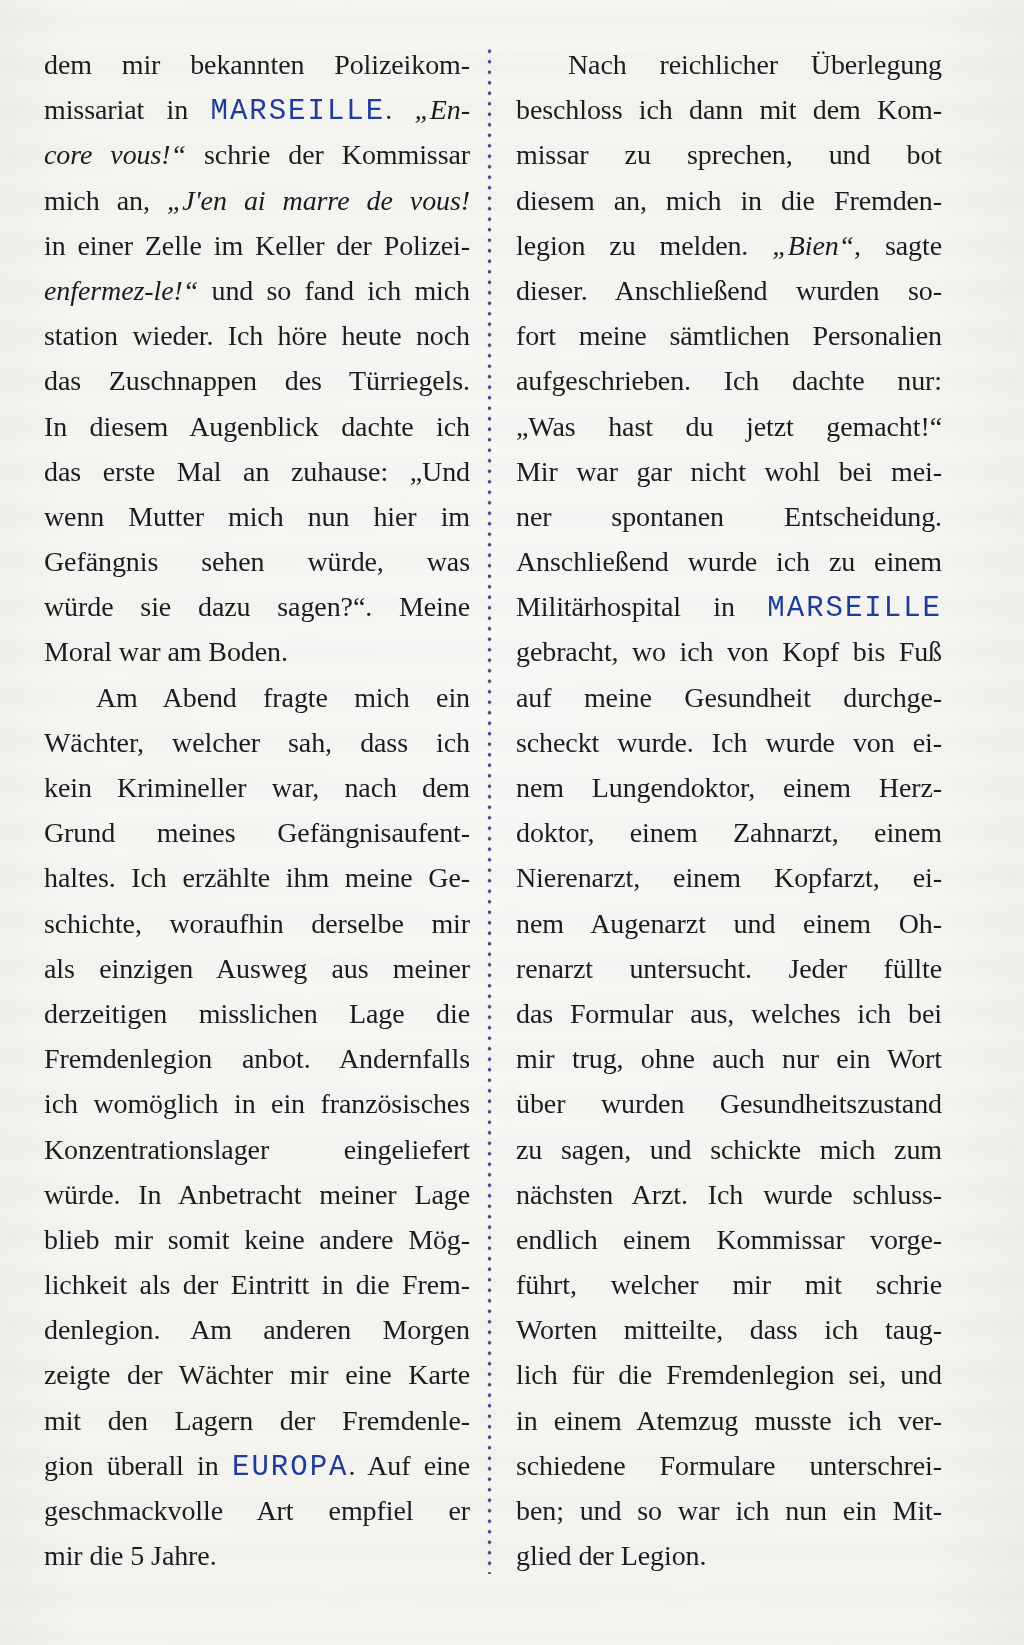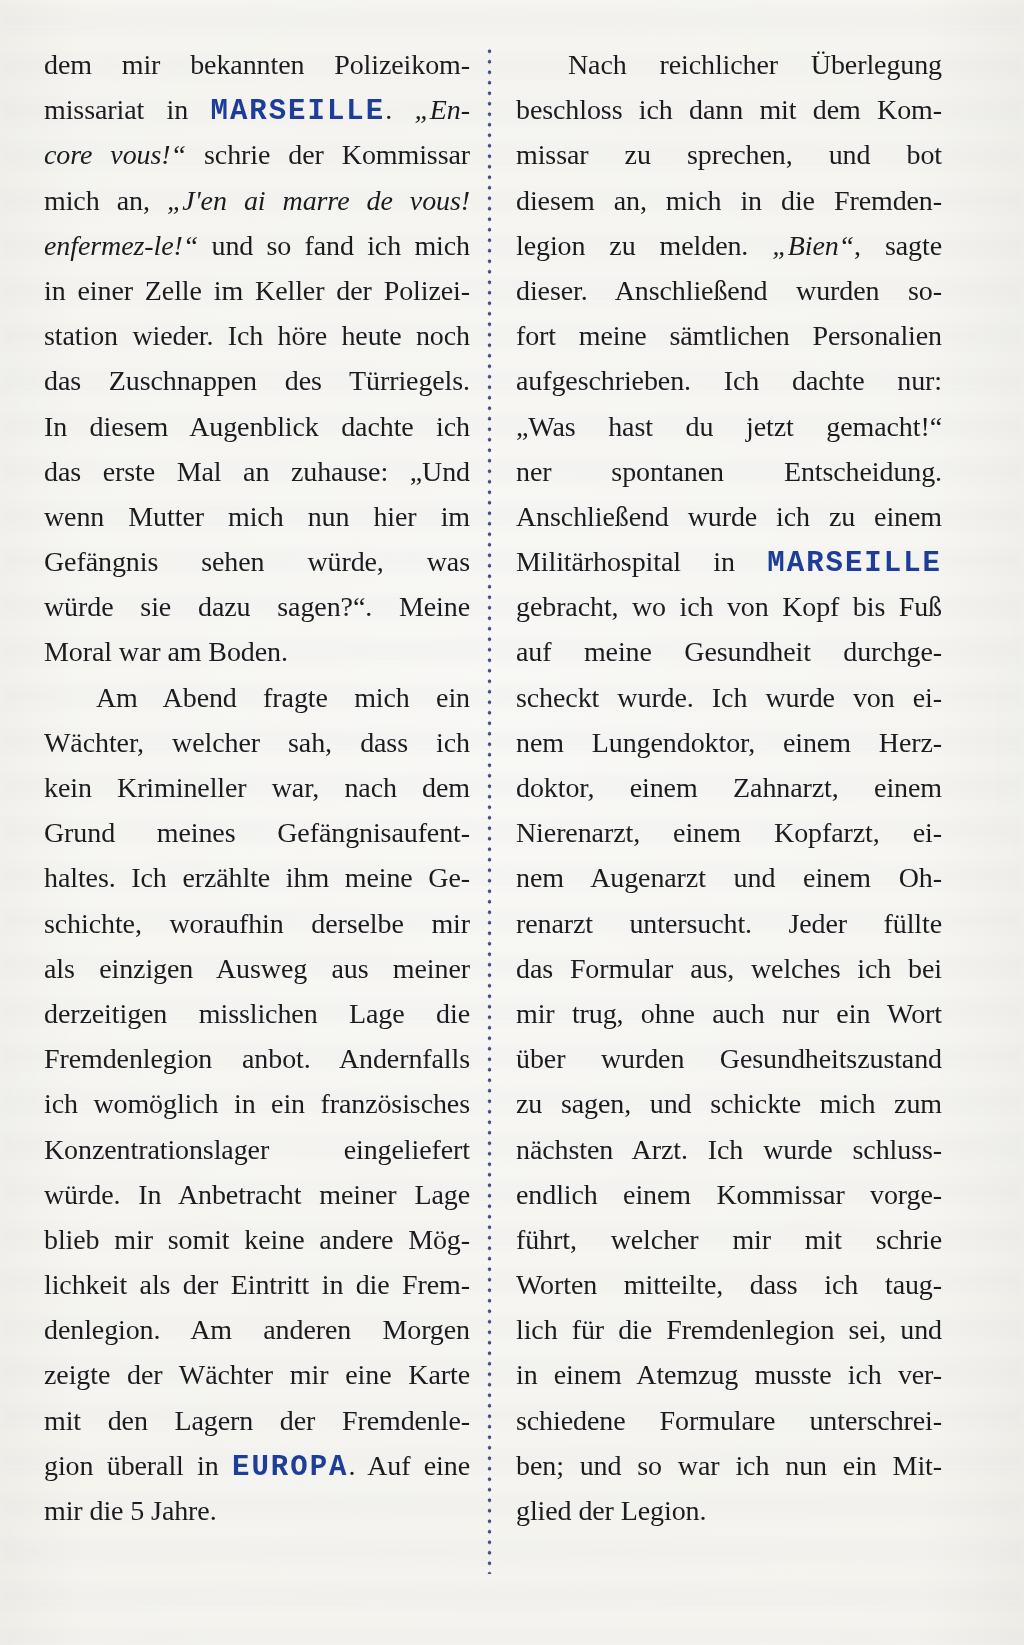--- a/index.html
+++ b/index.html
@@ -43,21 +43,21 @@
     text-align-last: justify;
     overflow: hidden;
     white-space: normal;
     letter-spacing: -0.1px;
   }
   .line.par-end { text-align-last: left; }
   .line.indent  { padding-left: 52px; }
   .seg-i { font-style: italic; margin-top: 15px; }
   .seg-loc {
     font-family: "Liberation Mono", "DejaVu Sans Mono", monospace;
-    font-weight: bold;
+    font-weight: normal;
     font-style: normal;
     font-size: 29px;
     letter-spacing: 2px;
     color: #1e3d99;
     white-space: nowrap;
   }
   .divider {
     position: absolute;
     top: 46px;
     left: 487px;
@@ -72,22 +72,22 @@
 <body>
 
 <div class="page">
   <div class="bleed"></div>
 
   <div class="column left">
       <div class="line"><span>dem mir bekannten Polizeikom-</span></div>
       <div class="line"><span>missariat in </span><span class="seg-loc">MARSEILLE</span><span>. </span><span class="seg-i">„En-</span></div>
       <div class="line"><span class="seg-i">core vous!“</span><span> schrie der Kommissar</span></div>
       <div class="line"><span>mich an, </span><span class="seg-i">„J'en ai marre de vous! Allez,</span></div>
+      <div class="line"><span>in einer Zelle im Keller der Polizei-</span></div>
       <div class="line"><span class="seg-i">enfermez-le!“</span><span> und so fand ich mich</span></div>
-      <div class="line"><span>in einer Zelle im Keller der Polizei-</span></div>
       <div class="line"><span>station wieder. Ich höre heute noch</span></div>
       <div class="line"><span>das Zuschnappen des Türriegels.</span></div>
       <div class="line"><span>In diesem Augenblick dachte ich</span></div>
       <div class="line"><span>das erste Mal an zuhause: „Und</span></div>
       <div class="line"><span>wenn Mutter mich nun hier im</span></div>
       <div class="line"><span>Gefängnis sehen würde, was</span></div>
       <div class="line"><span>würde sie dazu sagen?“. Meine</span></div>
       <div class="line par-end"><span>Moral war am Boden.</span></div>
       <div class="line indent"><span>Am Abend fragte mich ein</span></div>
       <div class="line"><span>Wächter, welcher sah, dass ich</span></div>
@@ -100,35 +100,37 @@
       <div class="line"><span>Fremdenlegion anbot. Andernfalls</span></div>
       <div class="line"><span>ich womöglich in ein französisches</span></div>
       <div class="line"><span>Konzentrationslager eingeliefert</span></div>
       <div class="line"><span>würde. In Anbetracht meiner Lage</span></div>
       <div class="line"><span>blieb mir somit keine andere Mög-</span></div>
       <div class="line"><span>lichkeit als der Eintritt in die Frem-</span></div>
       <div class="line"><span>denlegion. Am anderen Morgen</span></div>
       <div class="line"><span>zeigte der Wächter mir eine Karte</span></div>
       <div class="line"><span>mit den Lagern der Fremdenle-</span></div>
       <div class="line"><span>gion überall in </span><span class="seg-loc">EUROPA</span><span>. Auf eine</span></div>
+      <div class="line"><span>geschmackvolle Art empfiel er</span></div>
       <div class="line par-end"><span>mir die 5 Jahre.</span></div>
     </div>
 
   <div class="divider"></div>
 
   <div class="column right">
       <div class="line indent"><span>Nach reichlicher Überlegung</span></div>
       <div class="line"><span>beschloss ich dann mit dem Kom-</span></div>
       <div class="line"><span>missar zu sprechen, und bot</span></div>
       <div class="line"><span>diesem an, mich in die Fremden-</span></div>
       <div class="line"><span>legion zu melden. </span><span class="seg-i">„Bien“</span><span>, sagte</span></div>
       <div class="line"><span>dieser. Anschließend wurden so-</span></div>
       <div class="line"><span>fort meine sämtlichen Personalien</span></div>
       <div class="line"><span>aufgeschrieben. Ich dachte nur:</span></div>
       <div class="line"><span>„Was hast du jetzt gemacht!“</span></div>
+      <div class="line"><span>Mir war gar nicht wohl bei mei-</span></div>
       <div class="line"><span>ner spontanen Entscheidung.</span></div>
       <div class="line"><span>Anschließend wurde ich zu einem</span></div>
       <div class="line"><span>Militärhospital in </span><span class="seg-loc">MARSEILLE</span></div>
       <div class="line"><span>gebracht, wo ich von Kopf bis Fuß</span></div>
       <div class="line"><span>auf meine Gesundheit durchge-</span></div>
       <div class="line"><span>scheckt wurde. Ich wurde von ei-</span></div>
       <div class="line"><span>nem Lungendoktor, einem Herz-</span></div>
       <div class="line"><span>doktor, einem Zahnarzt, einem</span></div>
       <div class="line"><span>Nierenarzt, einem Kopfarzt, ei-</span></div>
       <div class="line"><span>nem Augenarzt und einem Oh-</span></div>

